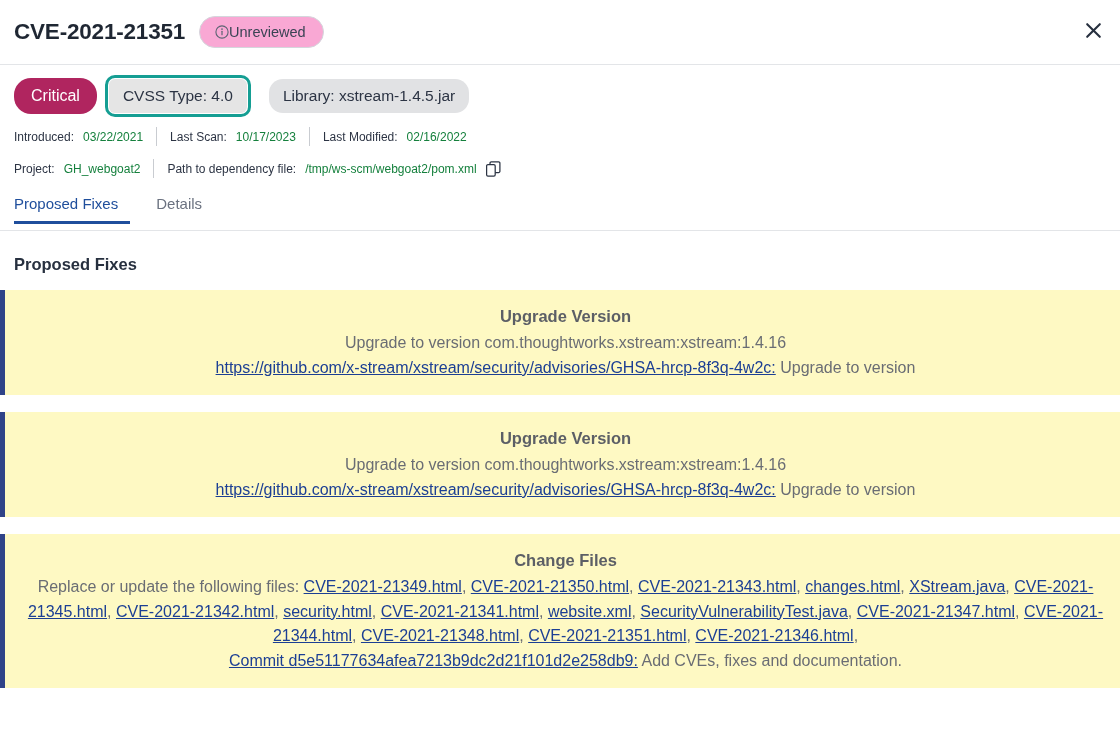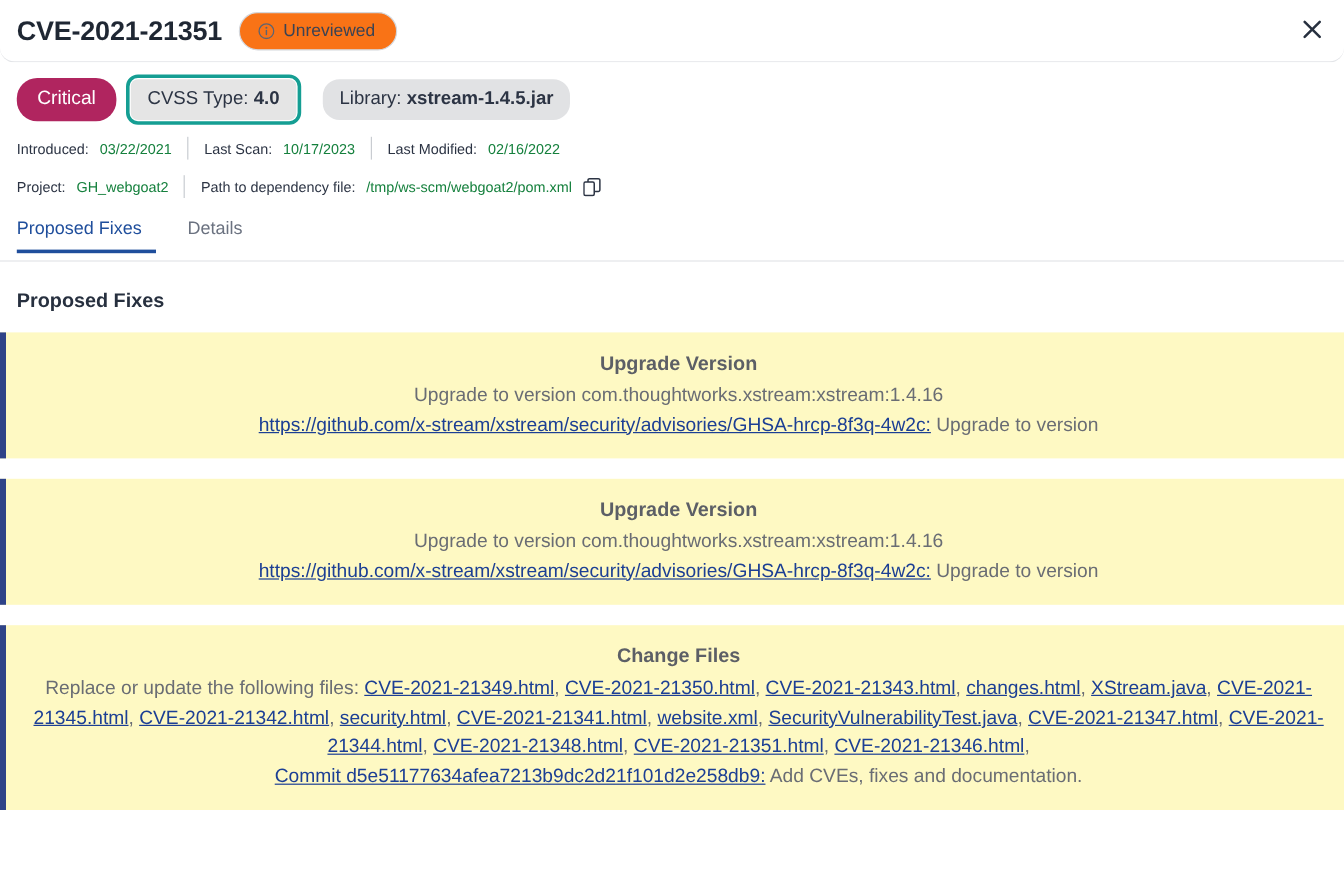--- a/index.html
+++ b/index.html
@@ -8,45 +8,44 @@
     width: 1120px; height: 746px;
     background: #ffffff;
     font-family: "Liberation Sans", sans-serif;
     color: #27303f;
     overflow: hidden;
   }
 
   
   .header {
     position: relative;
-    height: 52px;
+    height: 65px;
     border-bottom: 1px solid #e3e5e8;
     display: flex;
     align-items: center;
     padding: 0 14px;
-    border-radius: 12px;
   }
   .title {
     font-size: 22.5px;
     font-weight: bold;
     letter-spacing: -0.2px;
     color: #1f2733;
   }
   .status-pill {
     margin-left: 14px;
     height: 32px;
     border: 1px solid #d4d7dc;
     border-radius: 16px;
     display: inline-flex;
     align-items: center;
-    gap: 7px;
+    gap: 0;
     padding: 0 17px 0 15px;
     font-size: 14.5px;
     color: #3a4354;
-    background: #f97316;
+    background: #f9a8d4;
   }
   .info-icon {
     width: 14px; height: 14px;
     display: inline-block;
   }
   .close-btn {
     position: absolute;
     right: 12px; top: 50%;
     transform: translateY(-50%);
     width: 30px; height: 30px;
@@ -89,21 +88,21 @@
   .chip-cvss {
     background: #e5e5e5;
     color: #2c3444;
     border-radius: 6px;
   }
   .chip-library {
     margin-left: 18px;
     background: #e1e2e4;
     color: #2c3444;
   }
-  .chip b { font-weight: bold; }
+  .chip b { font-weight: normal; }
 
   
   .meta-row {
     display: flex;
     align-items: center;
     font-size: 12px;
     color: #2c3444;
     padding-left: 14px;
   }
   .meta-row.r1 { margin-top: 14px; }

